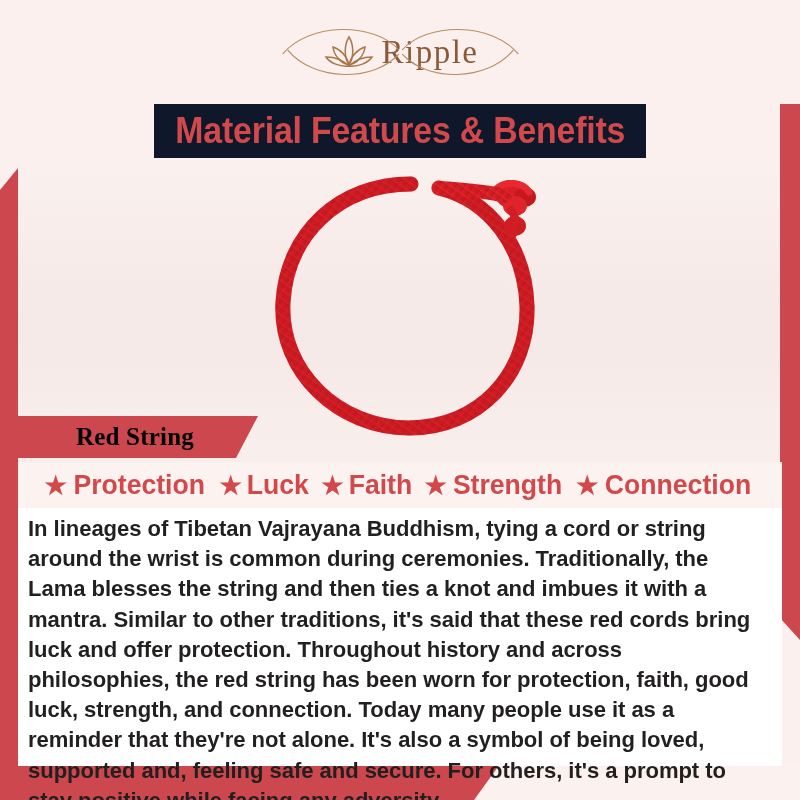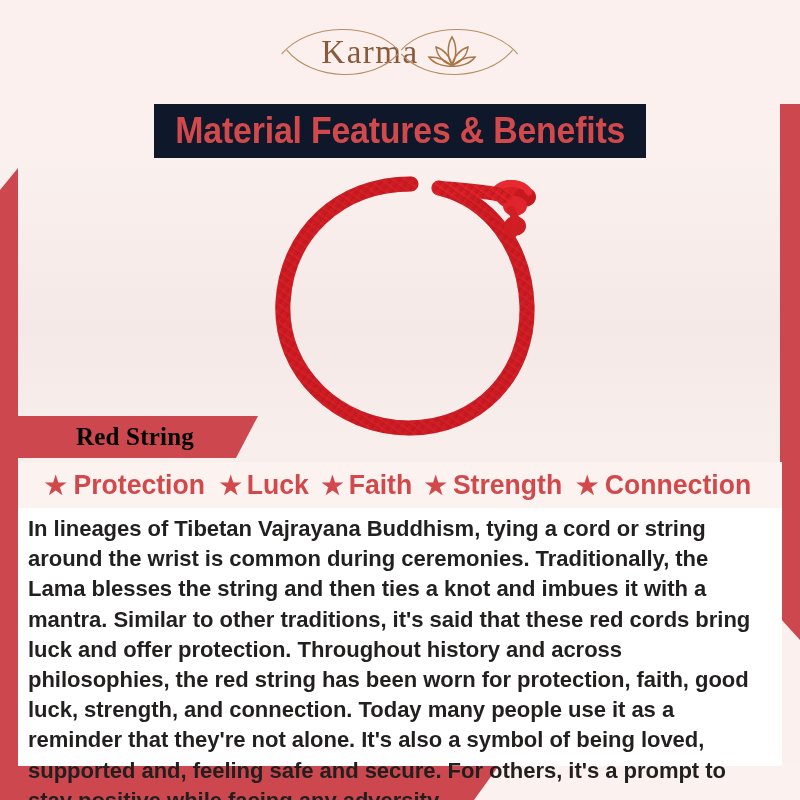--- a/index.html
+++ b/index.html
@@ -227,32 +227,32 @@
 
   <div class="header">
     <div class="logo">
       <svg class="logo-swirl" viewBox="0 0 300 56" preserveAspectRatio="none">
         <path d="M8 30 C 40 -2, 118 -2, 148 26" fill="none" stroke="#b98c63" stroke-width="1.1"></path>
         <path d="M292 30 C 260 -2, 182 -2, 152 26" fill="none" stroke="#b98c63" stroke-width="1.1"></path>
         <path d="M14 26 C 46 58, 118 58, 148 30" fill="none" stroke="#b98c63" stroke-width="1.1"></path>
         <path d="M286 26 C 254 58, 182 58, 152 30" fill="none" stroke="#b98c63" stroke-width="1.1"></path>
       </svg>
 
-      <span class="logo-word">Karma</span>
 
       <svg class="logo-mark" viewBox="0 0 54 46">
         <g fill="none" stroke="#a9774a" stroke-width="1.5" stroke-linecap="round">
           <path d="M27 8 C 22 16, 22 28, 27 36 C 32 28, 32 16, 27 8 Z"></path>
           <path d="M27 36 C 19 34, 12 27, 11 18 C 18 20, 25 27, 27 36 Z"></path>
           <path d="M27 36 C 35 34, 42 27, 43 18 C 36 20, 29 27, 27 36 Z"></path>
           <path d="M27 37 C 18 38, 8 34, 4 28 C 12 28, 21 31, 27 37 Z"></path>
           <path d="M27 37 C 36 38, 46 34, 50 28 C 42 28, 33 31, 27 37 Z"></path>
         </g>
       </svg>
 
+      <span class="logo-word">Ripple</span>
     </div>
   </div>
 
   <div class="title-band">
     <span class="title-text">Material Features &amp; Benefits</span>
   </div>
 
   <div class="ribbon">
     <span class="ribbon-label">Red String</span>
   </div>

